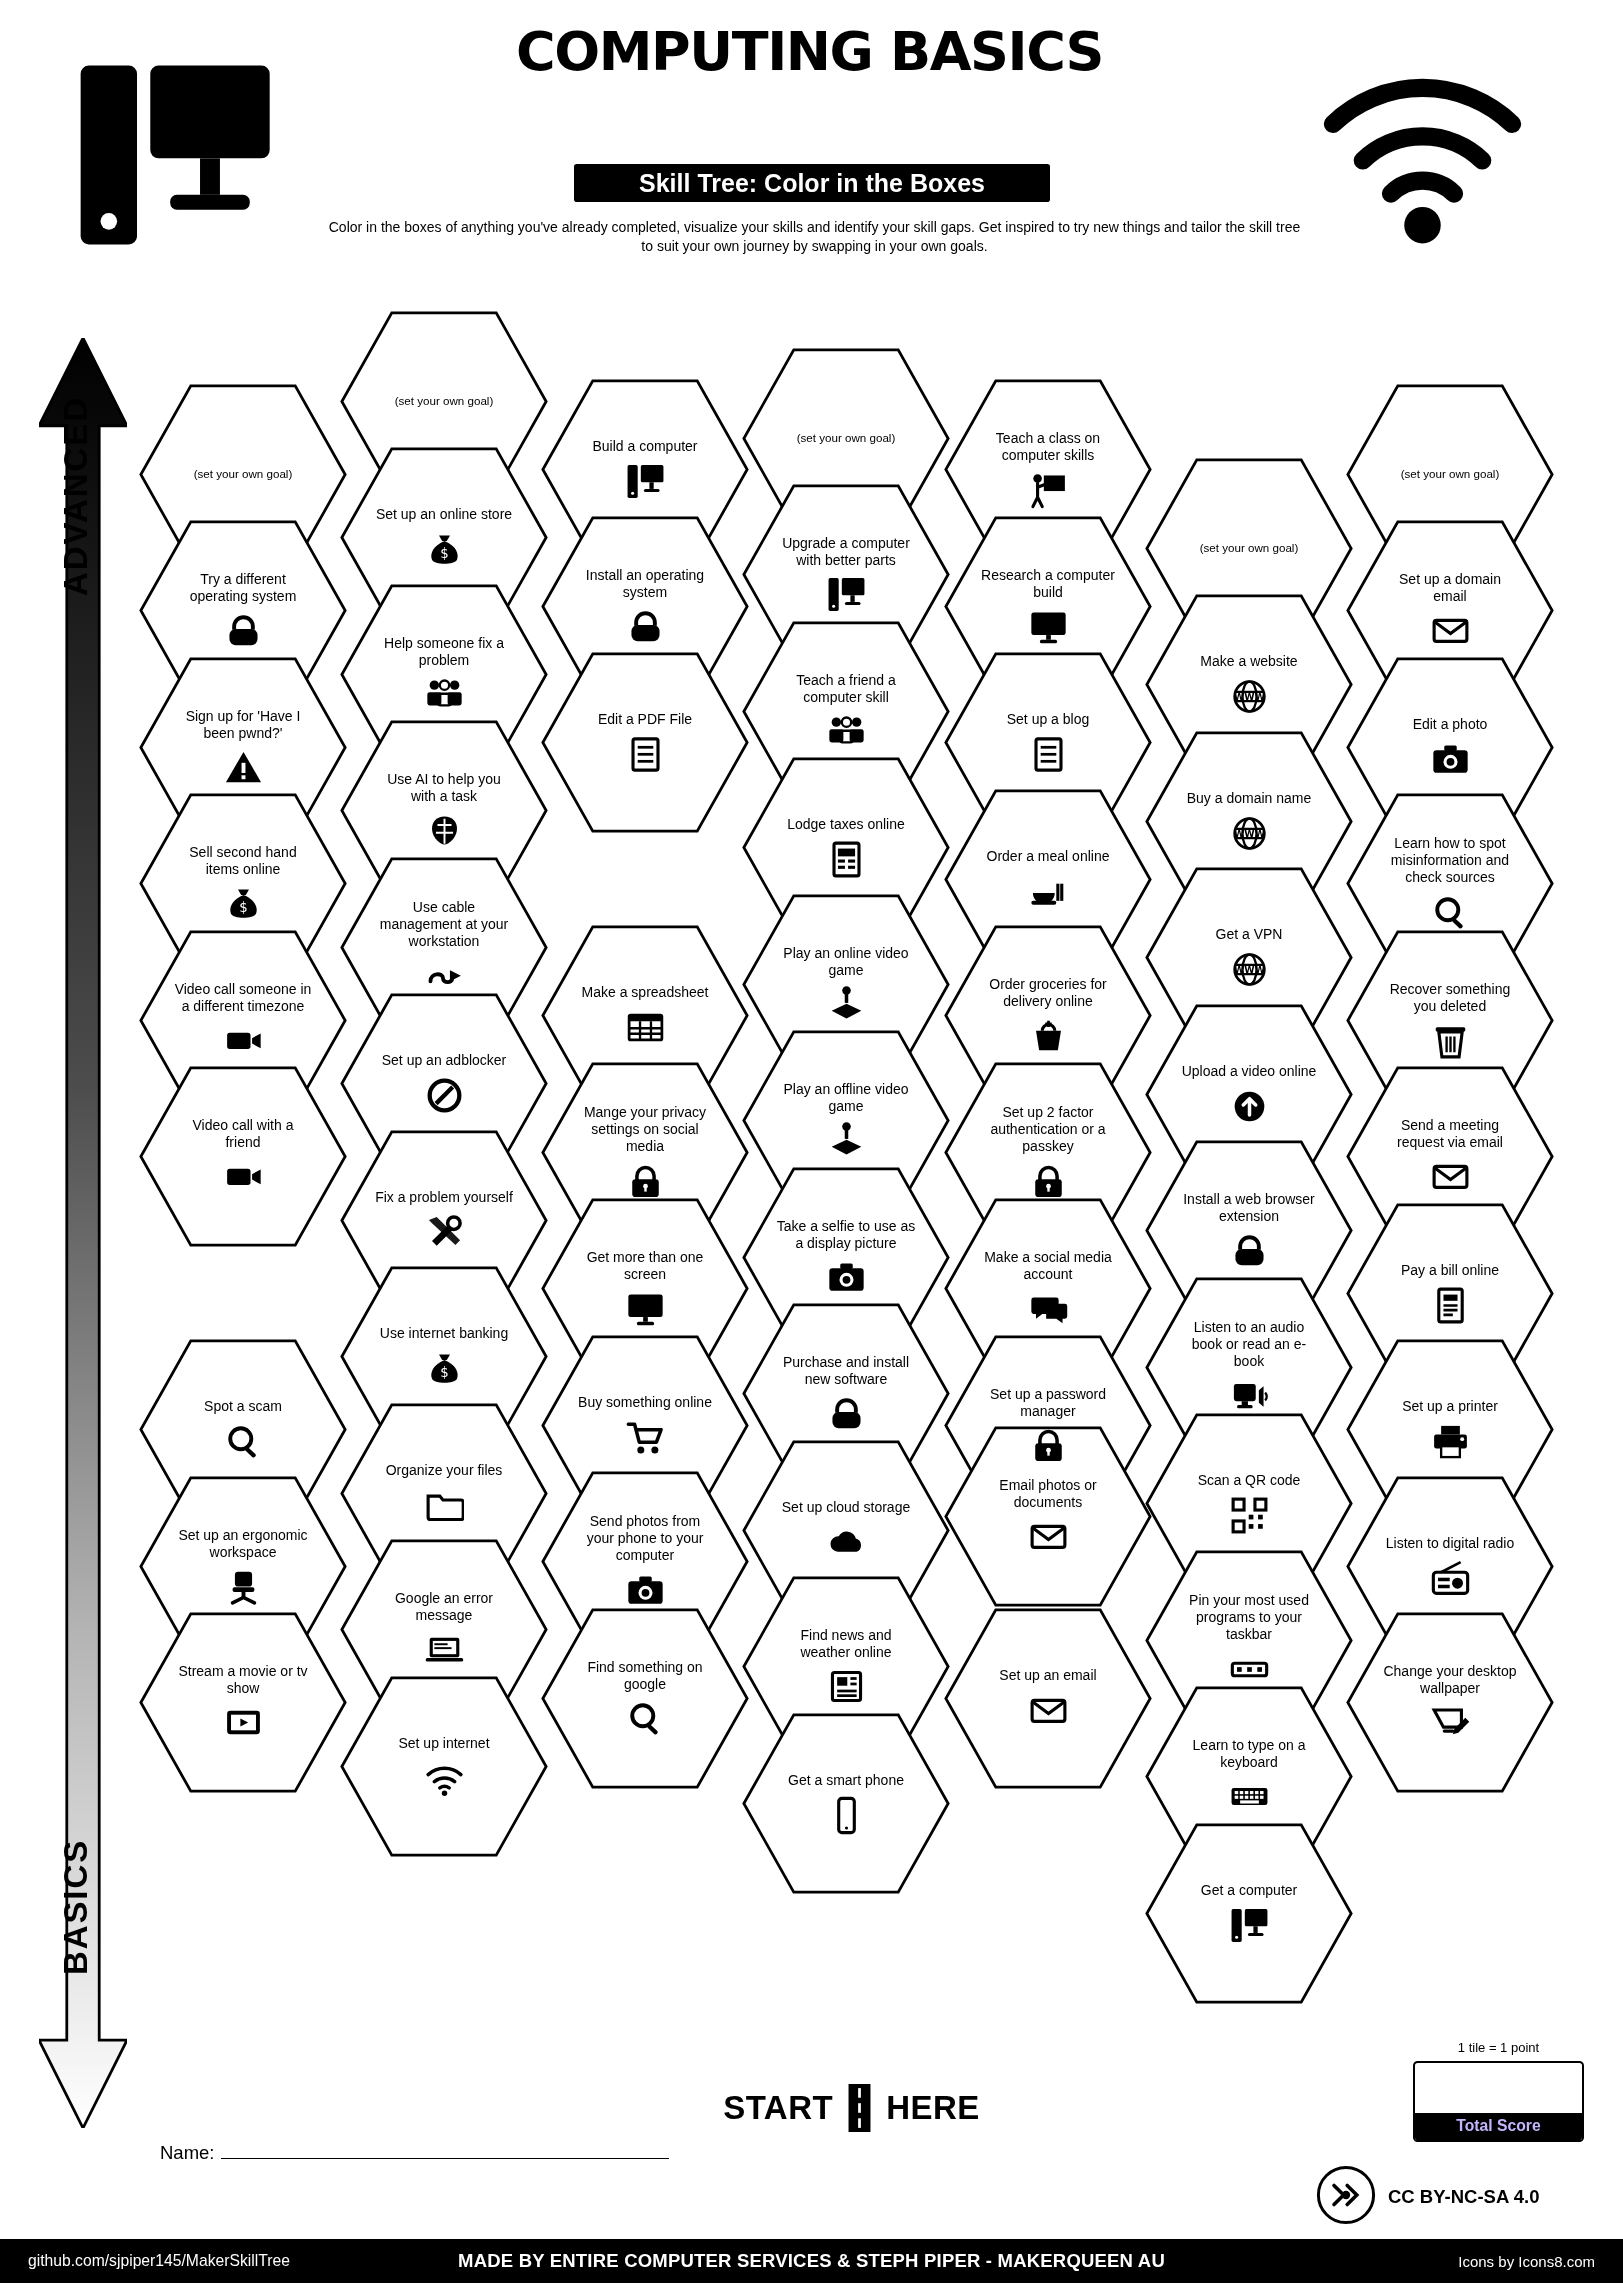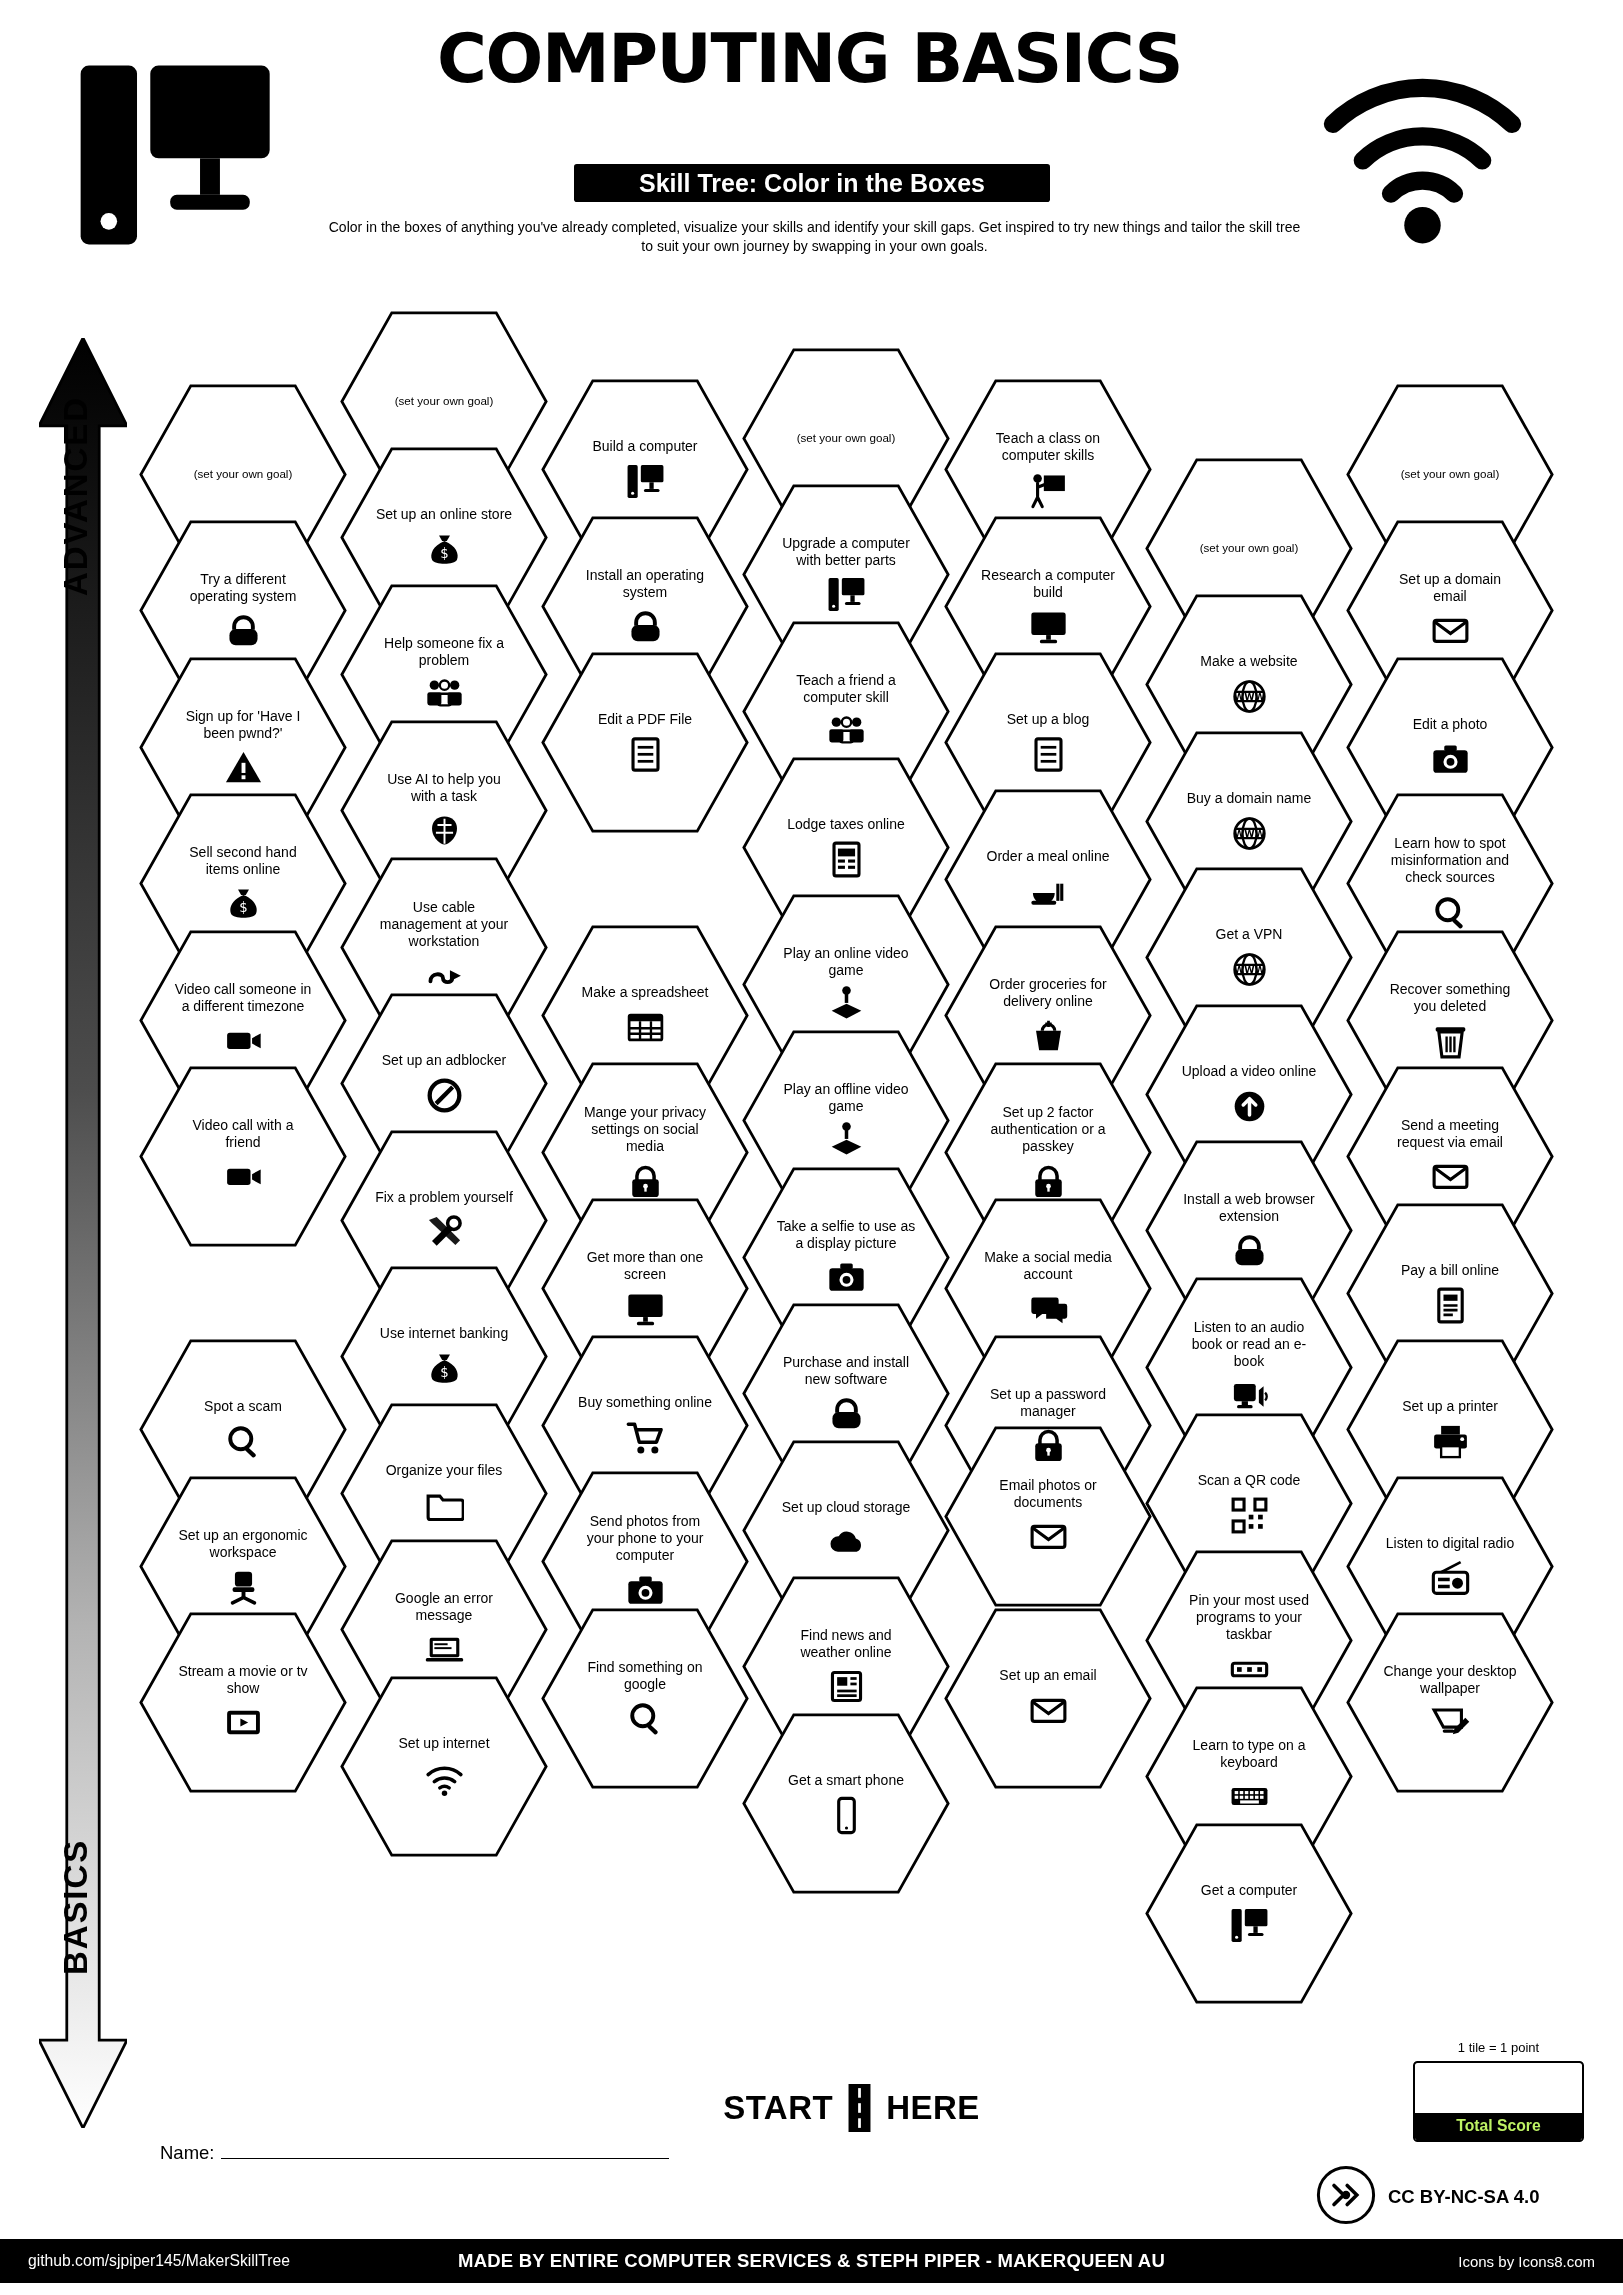--- a/index.html
+++ b/index.html
@@ -16,21 +16,21 @@
 
   
   #header { position:absolute; left:0; top:0; width:1623px; height:305px; }
 
   #monitor-logo { position:absolute; left:74px; top:53px; width:199px; height:204px; }
   #wifi-logo { position:absolute; left:1323px; top:56px; width:199px; height:199px; }
 
   #main-title {
     position:absolute; left:296px; top:25.4px; width:1027px;
     text-align:center;
-    font-size:68px; font-weight:bold; letter-spacing:-1.4px;
+    font-size:54px; font-weight:bold; letter-spacing:-1.4px;
     font-family:"DejaVu Sans", sans-serif;
     line-height:1;
   }
   #subtitle-bar {
     position:absolute; left:574px; top:164px; width:476px; height:38px;
     background:#000; color:#fff; border-radius:2.8px;
     display:flex; align-items:center; justify-content:center;
     font-size:25px; font-weight:bold;
   }
   #intro-text {
@@ -100,21 +100,21 @@
   #score-box {
     position:absolute; left:1413px; top:2061px; width:171px; height:81px;
     border:2.3px solid #000; border-radius:4.6px; overflow:hidden;
     display:flex; flex-direction:column; justify-content:flex-end;
   }
   #score-label-top {
     position:absolute; left:1413px; top:2040px; width:171px;
     text-align:center; font-size:13px;
   }
   #score-total {
-    background:#000; color:#bef264; font-size:15.7px; font-weight:bold;
+    background:#000; color:#c4b5fd; font-size:15.7px; font-weight:bold;
     text-align:center; padding:4.6px 0;
   }
 
   #cc-badge { position:absolute; left:1316px; top:2165px; width:60px; height:60px; }
   #cc-text { position:absolute; left:1388px; top:2186px; font-size:18.5px; font-weight:bold; }
 
   #footer-bar {
     position:absolute; left:0; top:2239px; width:1623px; height:44px;
     background:#000; color:#fff;
     display:flex; align-items:center;

